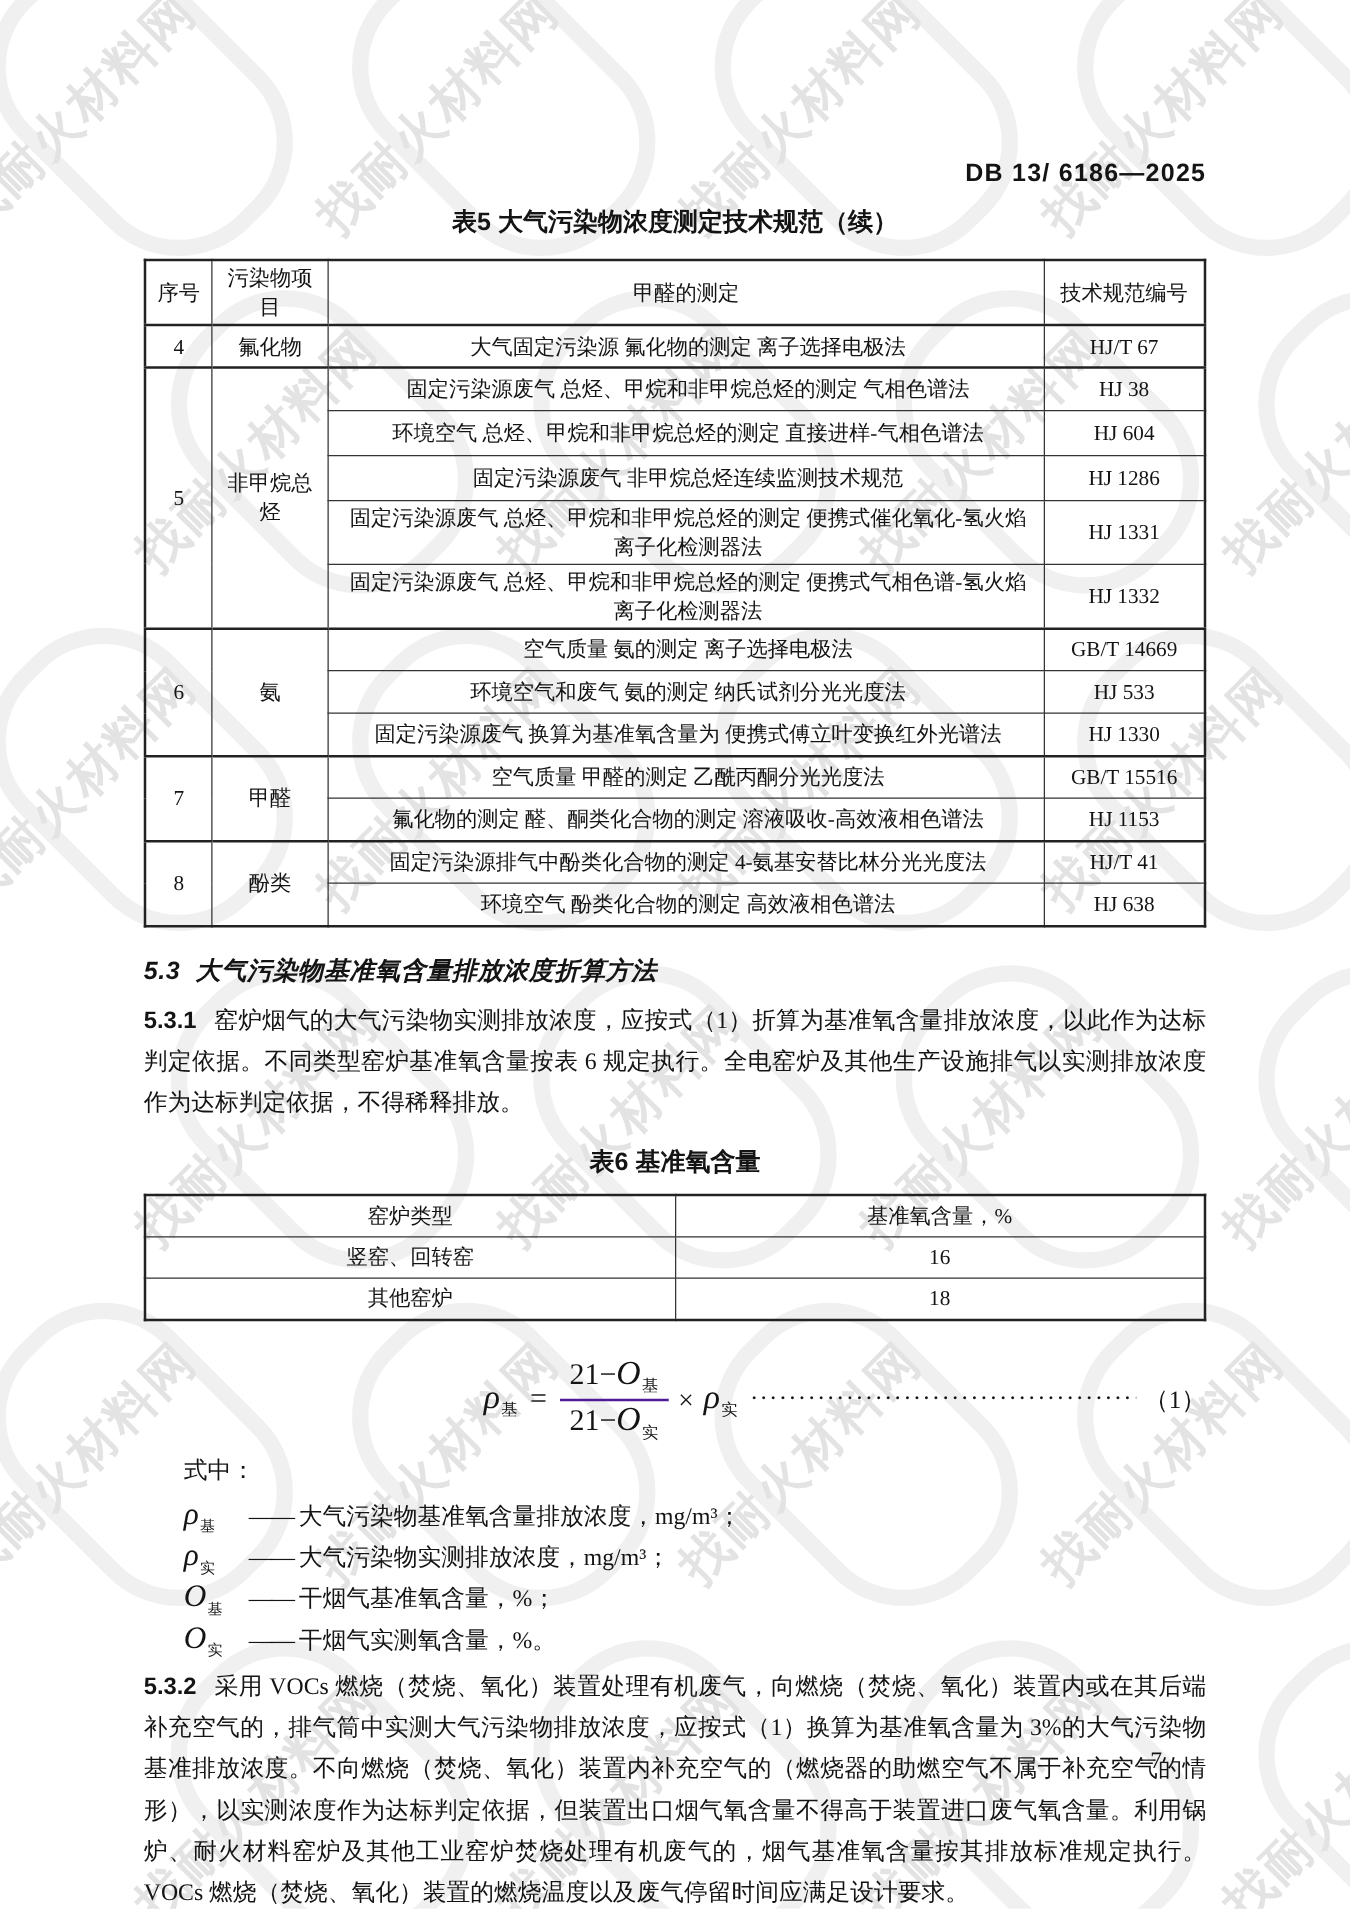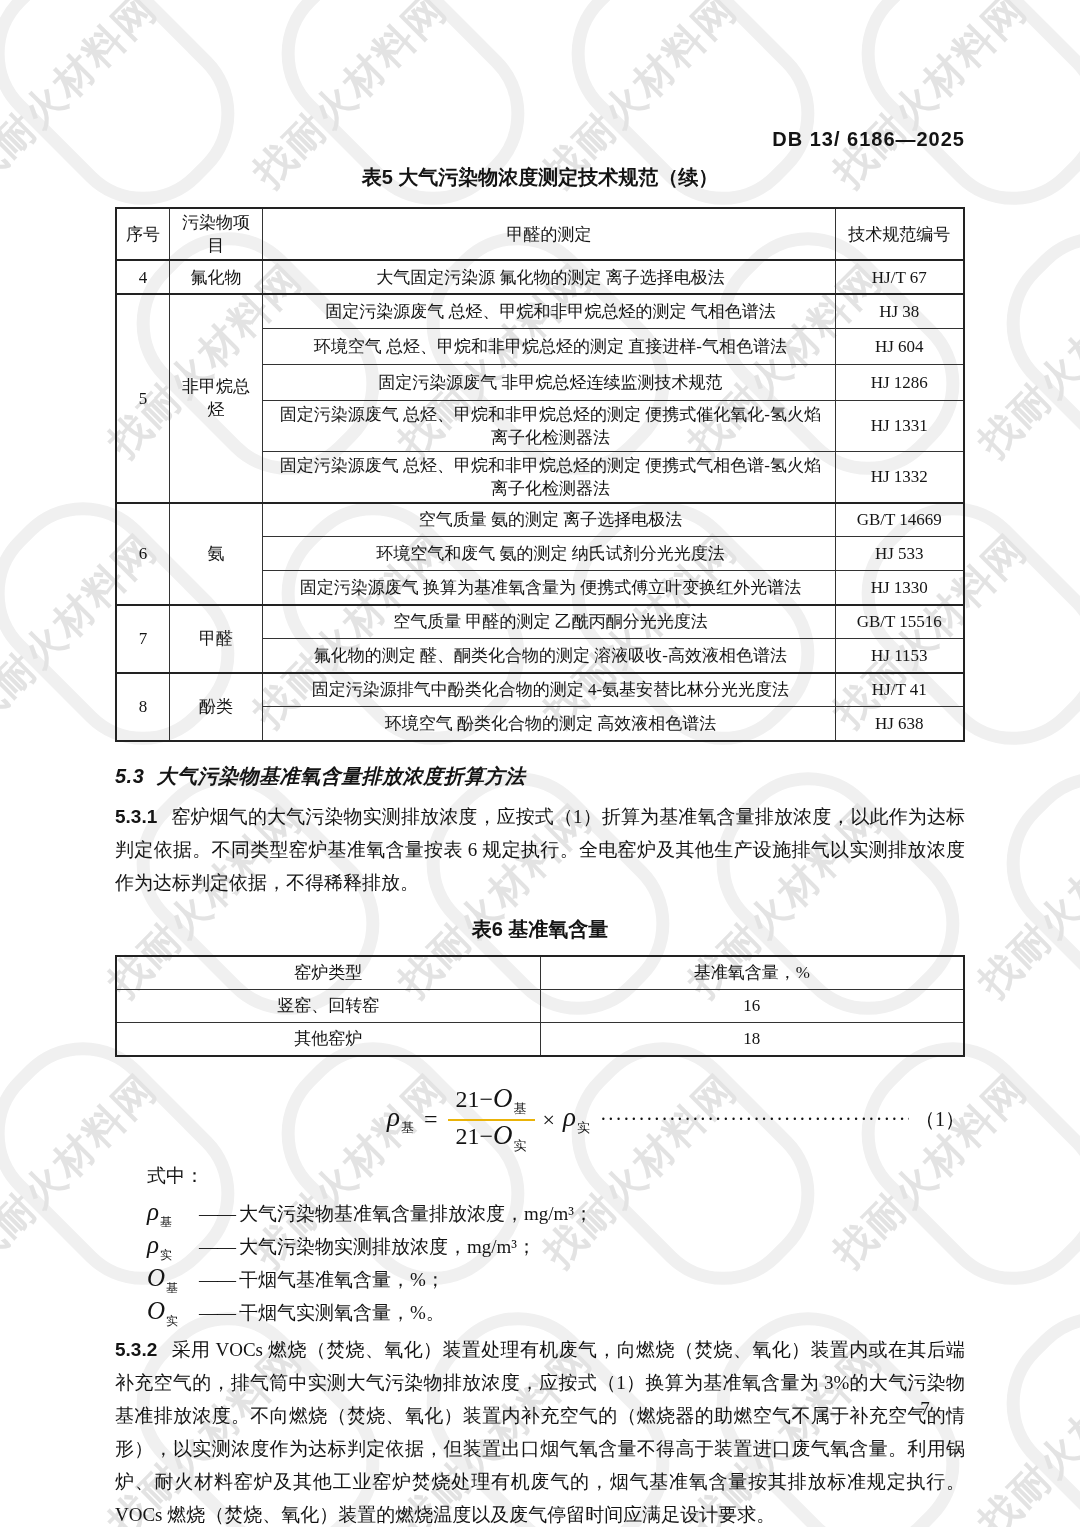--- a/index.html
+++ b/index.html
@@ -74,21 +74,21 @@
   
   .formula-row{
     display:flex;align-items:center;
     margin:26px 0 6px 272px;height:74px;
   }
   .fvar{font-style:italic;font-size:27px;}
   .fsub{font-style:normal;font-size:13px;vertical-align:-6px;margin-left:1px;}
   .feq{font-size:24px;margin:0 10px;}
   .frac{display:inline-flex;flex-direction:column;align-items:center;line-height:1;}
   .frac .num,.frac .den{font-size:24px;padding:1px 8px 4px;}
-  .frac .num{border-bottom:2px solid #eab308;}
+  .frac .num{border-bottom:2px solid #4c1d95;}
   .ftimes{font-size:22px;margin:0 8px;}
   .fdots{
     flex:1;overflow:hidden;white-space:nowrap;
     font-size:20px;letter-spacing:1px;margin:0 6px 0 10px;color:#141414;
   }
   .flabel{font-size:20px;white-space:nowrap;}
   
   .where-label{margin:6px 0 0 32px;font-size:19px;}
   .defs{margin-left:32px;}
   .def-line{display:flex;align-items:baseline;margin-top:9px;height:24px;}

